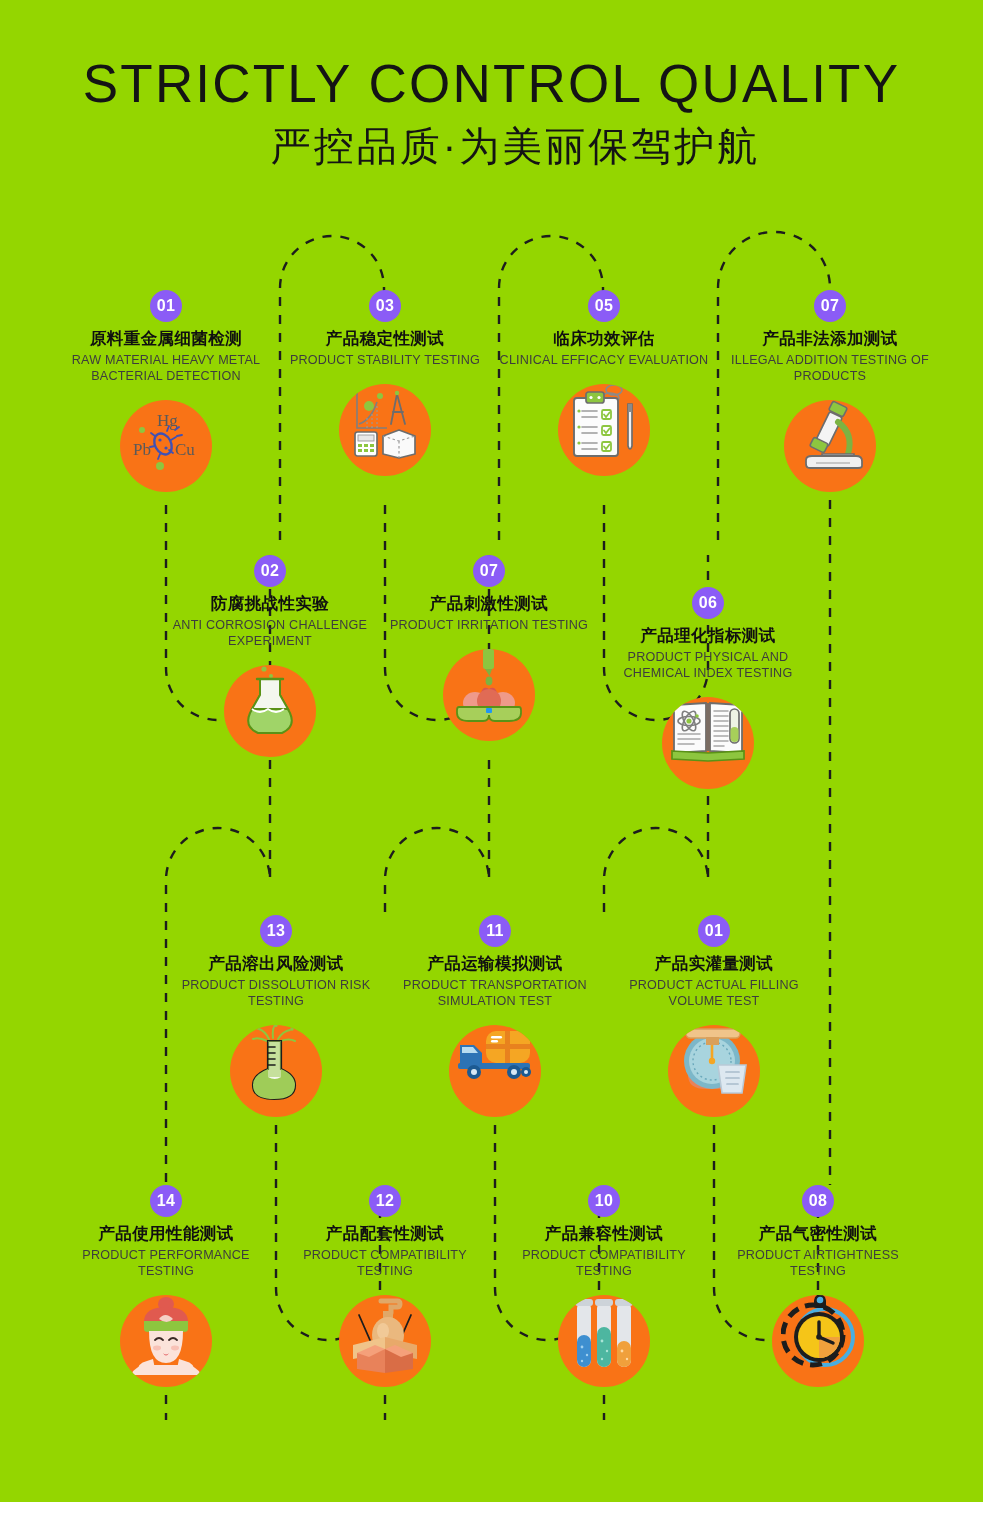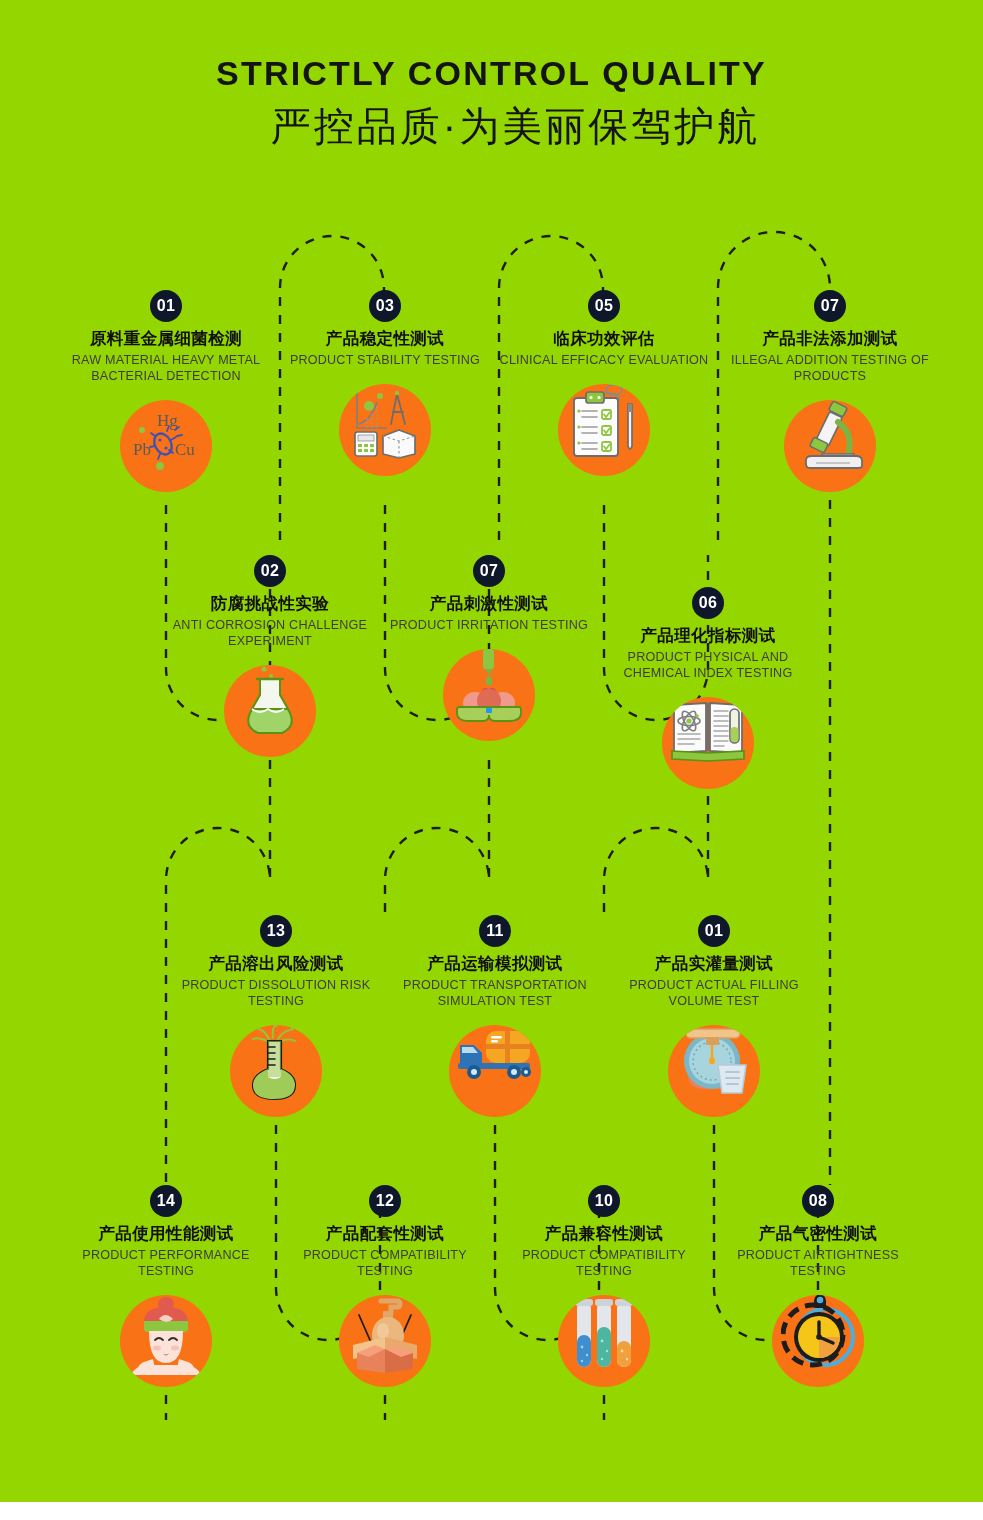--- a/index.html
+++ b/index.html
@@ -26,22 +26,22 @@
   }
   
   #header {
     position: absolute;
     left: 0; top: 56px;
     width: 983px;
     text-align: center;
     z-index: 5;
   }
   #title-en {
-    font-size: 34px;
-    font-weight: 700;
+    font-size: 53px;
+    font-weight: 400;
     letter-spacing: 2.2px;
     color: #141414;
     line-height: 1.05;
     white-space: nowrap;
   }
   #title-cn {
     margin-top: 12px;
     font-size: 40px;
     font-weight: 400;
     letter-spacing: 3px;
@@ -70,21 +70,21 @@
   .item {
     position: absolute;
     width: 220px;
     z-index: 4;
     text-align: center;
   }
   .badge {
     width: 32px;
     height: 32px;
     border-radius: 50%;
-    background: #0f172a;
+    background: #8b5cf6;
     color: #ffffff;
     font-size: 16px;
     font-weight: 700;
     line-height: 32px;
     margin: 0 auto 6px auto;
     letter-spacing: 0.3px;
   }
   .label-cn {
     font-size: 16.5px;
     font-weight: 700;

